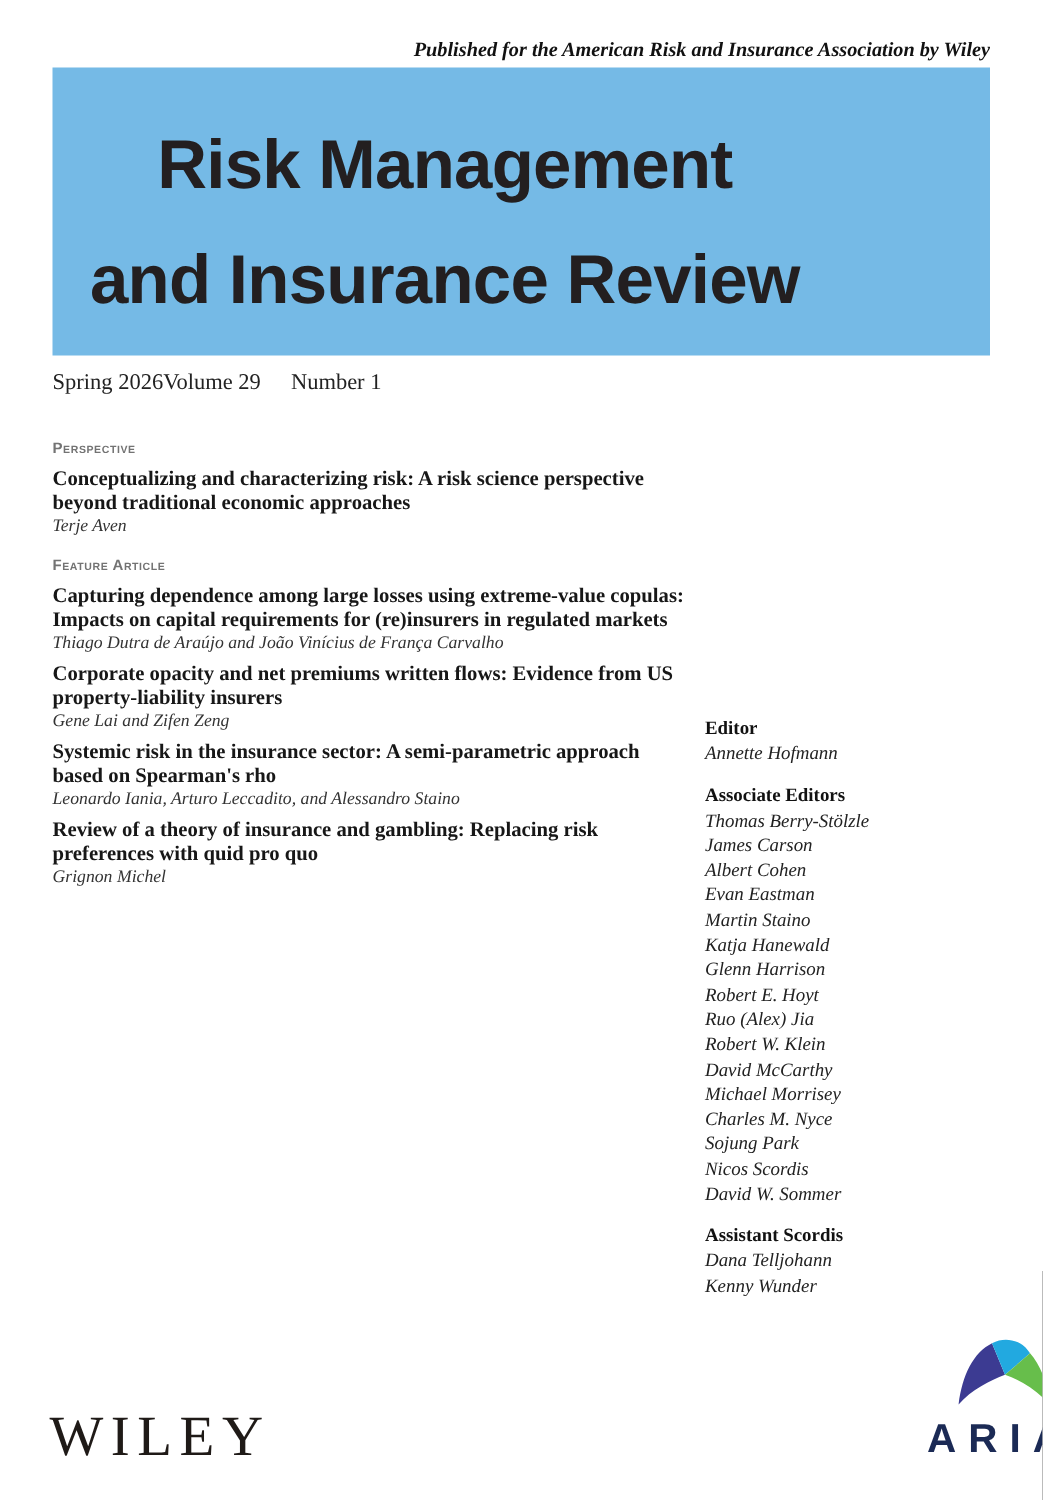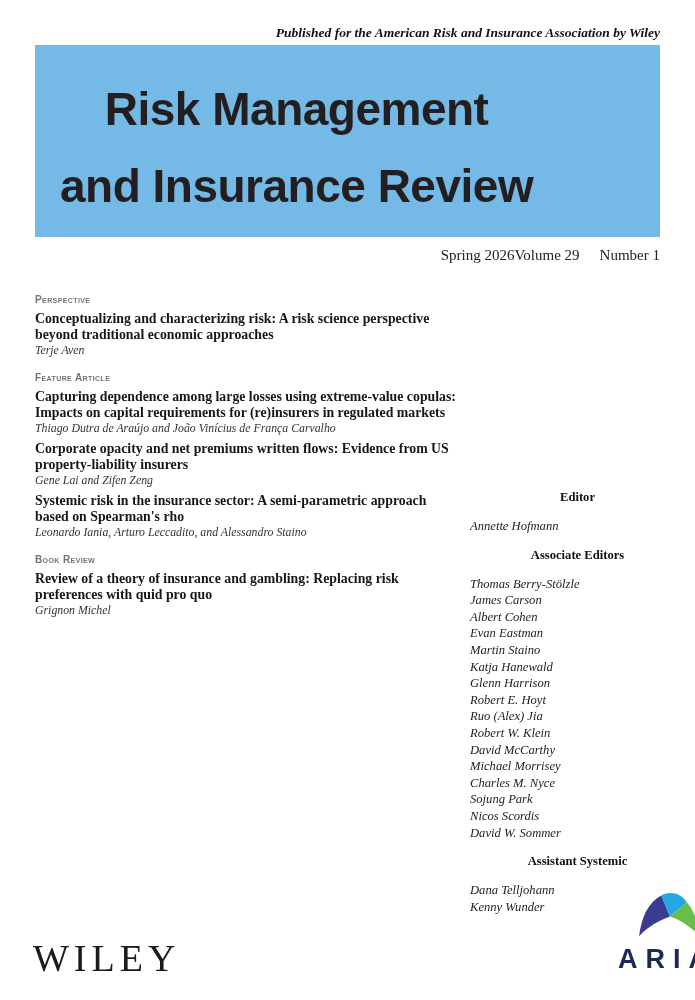--- a/index.html
+++ b/index.html
@@ -39,21 +39,21 @@
     color:#231F20;
     white-space:nowrap;
     text-align:center;
   }
   
   .issue-row{
     position:absolute;
     left:35px;top:247px;
     width:625px;
     display:flex;
-    justify-content:flex-end;
+    justify-content:flex-start;
     font-size:15px;
     color:#222;
   }
   .issue-right{display:flex;gap:20px;}
   
   .contents{
     position:absolute;
     left:35px;top:292px;
     width:425px;
   }
@@ -85,23 +85,22 @@
   
   .board{
     position:absolute;
     left:470px;top:477px;
     width:215px;
     font-size:12.6px;
   }
   .board-heading{
     font-weight:bold;
     line-height:17px;
-    margin:12px;
+    margin:0;
     color:#111;
-    text-align:center;
   }
   .board-name{
     font-style:italic;
     line-height:16.6px;
     color:#222;
   }
   .board-group{margin-bottom:11px;}
   
   .wiley-logo{
     position:absolute;
@@ -164,21 +163,20 @@
       <div class="section-heading">Feature Article</div>
       <p class="article-title">Capturing dependence among large losses using extreme-value copulas: Impacts on capital requirements for (re)insurers in regulated markets</p>
       <p class="article-authors">Thiago Dutra de Araújo and João Vinícius de França Carvalho</p>
       <p class="article-title">Corporate opacity and net premiums written flows: Evidence from US property-liability insurers</p>
       <p class="article-authors">Gene Lai and Zifen Zeng</p>
       <p class="article-title">Systemic risk in the insurance sector: A semi-parametric approach based on Spearman's rho</p>
       <p class="article-authors">Leonardo Iania, Arturo Leccadito, and Alessandro Staino</p>
     </div>
 
     <div class="section">
-      <div class="section-heading">Book Review</div>
       <p class="article-title">Review of a theory of insurance and gambling: Replacing risk preferences with quid pro quo</p>
       <p class="article-authors">Grignon Michel</p>
     </div>
 
   </div>
 
   <div class="board">
 
     <div class="board-group">
       <div class="board-heading">Editor</div>
@@ -199,21 +197,21 @@
       <div class="board-name">Robert W. Klein</div>
       <div class="board-name">David McCarthy</div>
       <div class="board-name">Michael Morrisey</div>
       <div class="board-name">Charles M. Nyce</div>
       <div class="board-name">Sojung Park</div>
       <div class="board-name">Nicos Scordis</div>
       <div class="board-name">David W. Sommer</div>
     </div>
 
     <div class="board-group">
-      <div class="board-heading">Assistant Systemic</div>
+      <div class="board-heading">Assistant Scordis</div>
       <div class="board-name">Dana Telljohann</div>
       <div class="board-name">Kenny Wunder</div>
     </div>
 
   </div>
 
   <div class="wiley-logo">WILEY</div>
 
   <div class="aria-logo">
     <svg class="aria-arch" viewBox="0 0 120 84" xmlns="http://www.w3.org/2000/svg">

